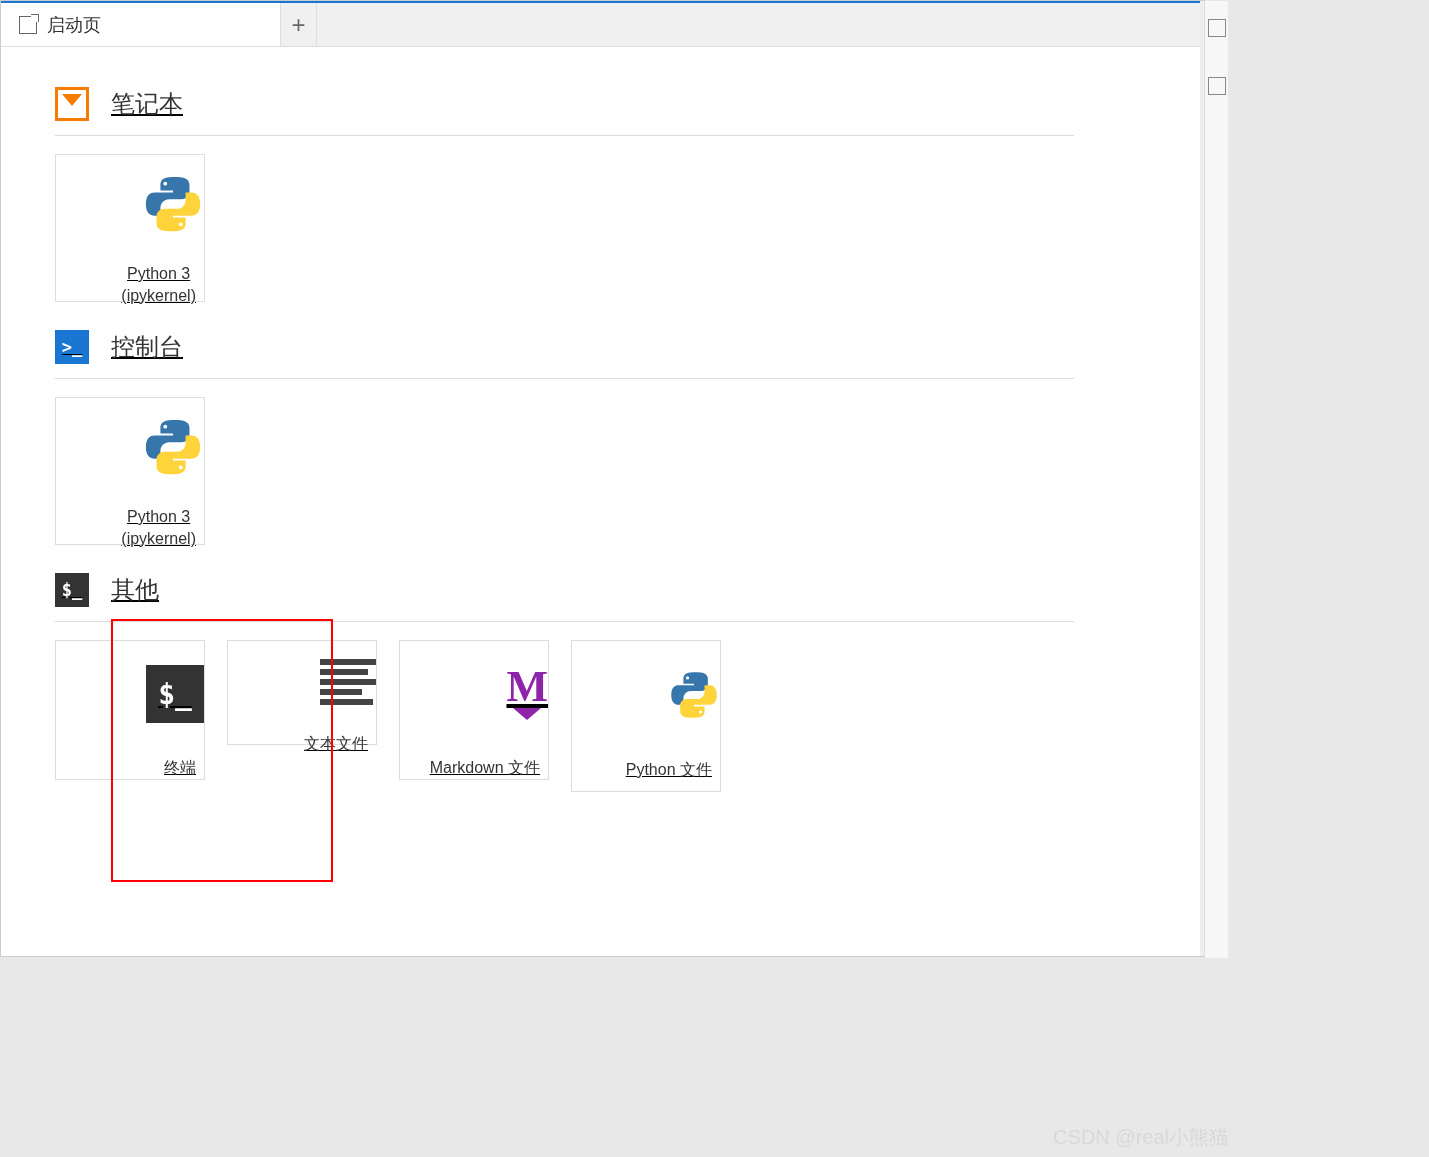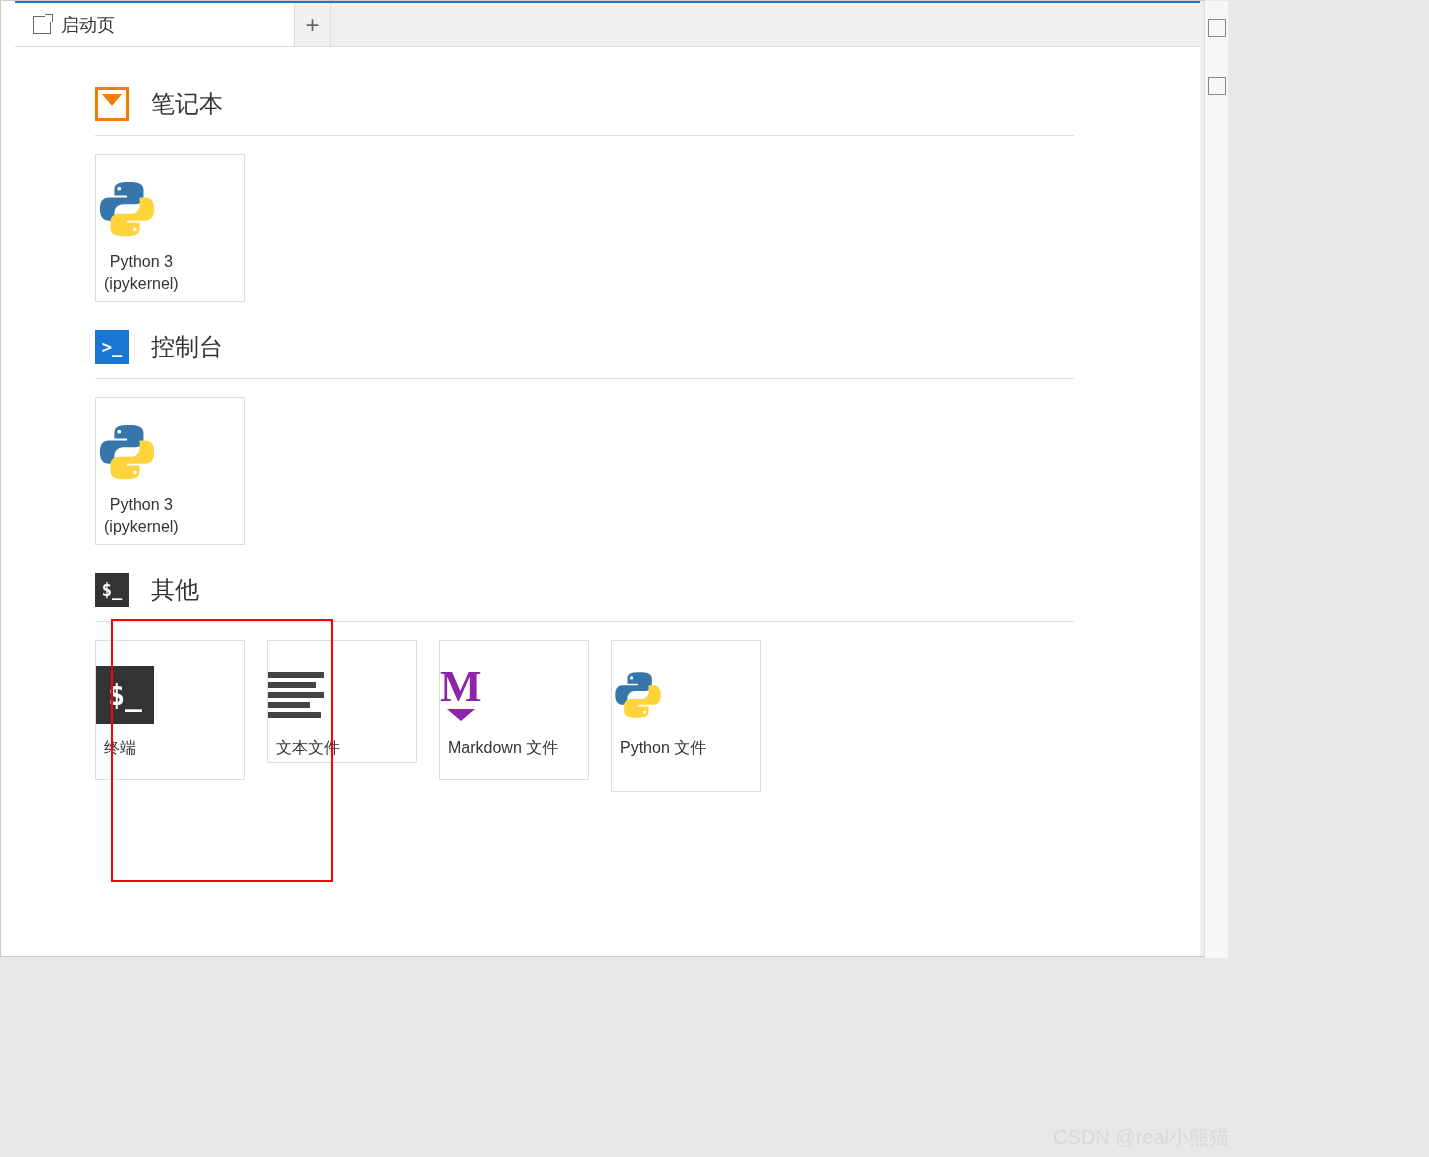--- a/index.html
+++ b/index.html
@@ -18,21 +18,20 @@
       border: 1px solid #ccc;
       position: relative;
     }
     .tab-bar {
       height: 46px;
       background: #f0f0f0;
       border-bottom: 1px solid #ddd;
       display: flex;
       align-items: stretch;
       border-top: 2px solid #1976d2;
-      margin-left: 14px;
     }
     .tab {
       background: #fff;
       border-right: 1px solid #ddd;
       display: flex;
       align-items: center;
       padding: 0 18px;
       gap: 10px;
       min-width: 280px;
       font-size: 18px;
@@ -58,21 +57,22 @@
       display: flex;
       align-items: center;
       justify-content: center;
       font-size: 24px;
       color: #666;
       border-right: 1px solid #ddd;
       background: #f0f0f0;
       cursor: pointer;
     }
     .content {
-      padding: 40px 130px 40px 94px;
+      padding: 40px 130px 40px 54px;
+      text-decoration: underline;
     }
     .section { margin-bottom: 28px; }
     .section-header {
       display: flex;
       align-items: center;
       gap: 22px;
       padding-bottom: 14px;
       border-bottom: 1px solid #ddd;
       margin-bottom: 18px;
     }
@@ -121,24 +121,25 @@
       gap: 22px;
       flex-wrap: wrap;
     }
     .card {
       width: 150px;
       height: 148px;
       border: 1px solid #ddd;
       background: #fff;
       display: flex;
       flex-direction: column;
-      align-items: flex-start;
+      align-items: flex-end;
       justify-content: flex-start;
       padding-top: 18px;
       cursor: pointer;
+      gap: 22px;
     }
     .card-icon-wrap {
       height: 72px;
       display: flex;
       align-items: center;
       justify-content: center;
     }
     .card-label {
       text-align: center;
       font-size: 16px;
@@ -268,21 +269,21 @@
         <span class="icon-dollar-small">$_</span>
         <span class="section-title">其他</span>
       </div>
       <div class="cards">
         <div class="card" style="height:140px">
           <div class="card-icon-wrap">
             <span class="icon-terminal">$_</span>
           </div>
           <div class="card-label">终端</div>
         </div>
-        <div class="card" style="height:123px">
+        <div class="card" style="height:105px">
           <div class="card-icon-wrap">
             <div class="icon-text">
                 <span></span>
                 <span></span>
                 <span></span>
                 <span></span>
                 <span></span>
               </div>
           </div>
           <div class="card-label">文本文件</div>

